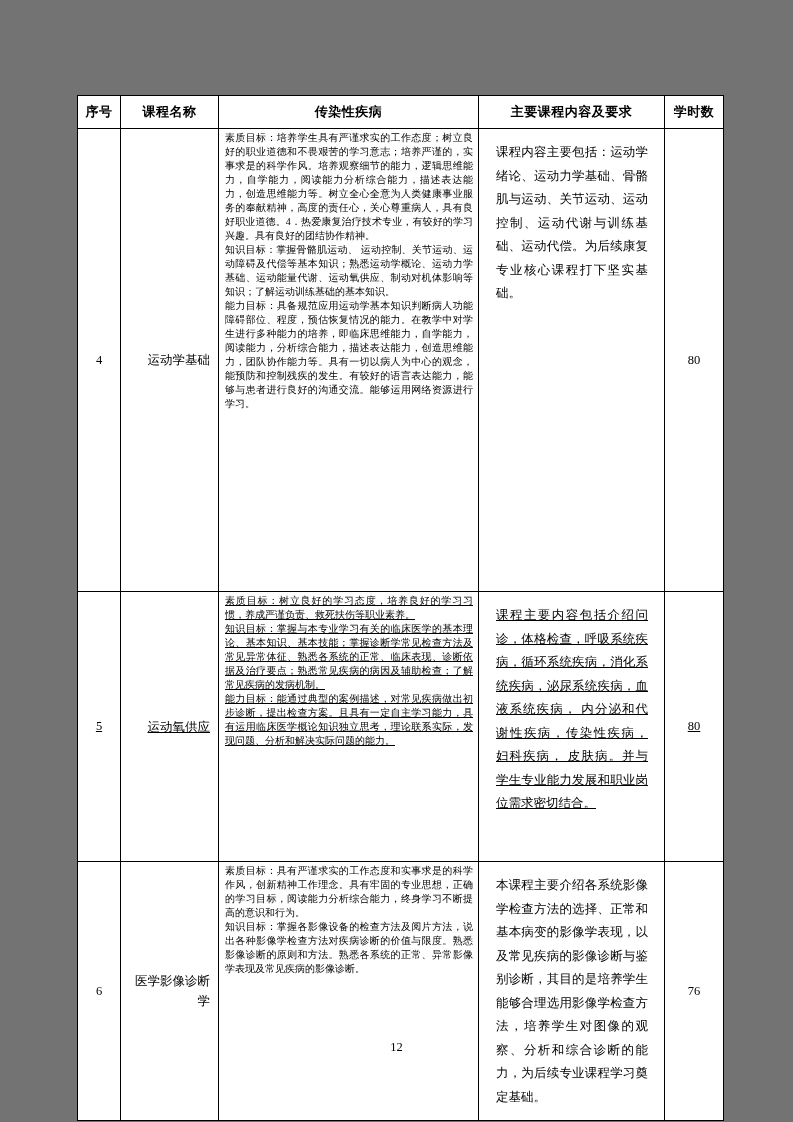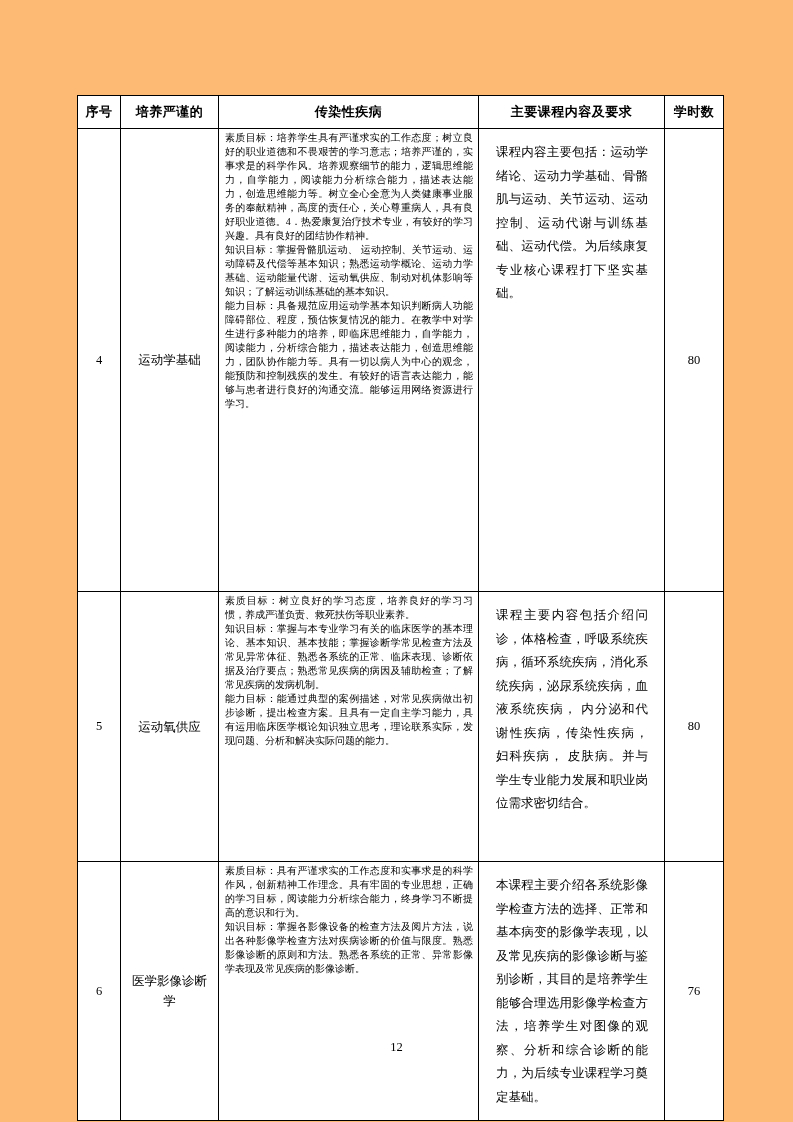--- a/index.html
+++ b/index.html
@@ -4,21 +4,21 @@
 <style>
   html, body {
     margin: 0;
     padding: 0;
     background: #ffffff;
   }
   .page {
     position: relative;
     width: 793px;
     height: 1122px;
-    background: #fdba74;
+    background: #737373;
     font-family: "Liberation Serif", serif;
     color: #000000;
     overflow: hidden;
   }
   table.course-table {
     position: absolute;
     left: 77px;
     top: 95px;
     width: 646px;
     border-collapse: collapse;
@@ -42,21 +42,21 @@
     padding: 1px 2px;
     letter-spacing: 0.5px;
   }
   td.cell-no, td.cell-hours {
     text-align: center;
     vertical-align: middle;
     font-size: 12.5px;
     padding: 0 2px;
   }
   td.cell-name {
-    text-align: center;
+    text-align: right;
     vertical-align: middle;
     font-size: 12.5px;
     padding: 0 8px;
     line-height: 1.6;
   }
   td.cell-objectives {
     vertical-align: top;
     text-align: justify;
     font-size: 10px;
     line-height: 14px;
@@ -70,21 +70,21 @@
     vertical-align: top;
     text-align: justify;
     font-size: 12.5px;
     line-height: 23.5px;
     padding: 3px 7px 2px 8px;
   }
   td.cell-content p {
     margin: 9px;
   }
   tr.row-4 td { height: 457px; }
-  tr.row-5 td { height: 264px; }
+  tr.row-5 td { height: 264px; text-decoration: underline; }
   tr.row-6 td { height: 184px; }
   .page-number {
     position: absolute;
     top: 1040px;
     left: 0;
     width: 100%;
     text-align: center;
     font-size: 12.5px;
   }
 </style>
@@ -97,21 +97,21 @@
     <colgroup>
       <col class="c-no">
         <col class="c-name">
         <col class="c-obj">
         <col class="c-cont">
         <col class="c-hours">
     </colgroup>
     <thead>
       <tr>
         <th>序号</th>
-        <th>培养严谨的</th>
+        <th>课程名称</th>
         <th>传染性疾病</th>
         <th>主要课程内容及要求</th>
         <th>学时数</th>
       </tr>
     </thead>
     <tbody>
       <tr class="row-4">
         <td class="cell-no">4</td>
         <td class="cell-name">运动学基础</td>
         <td class="cell-objectives">

